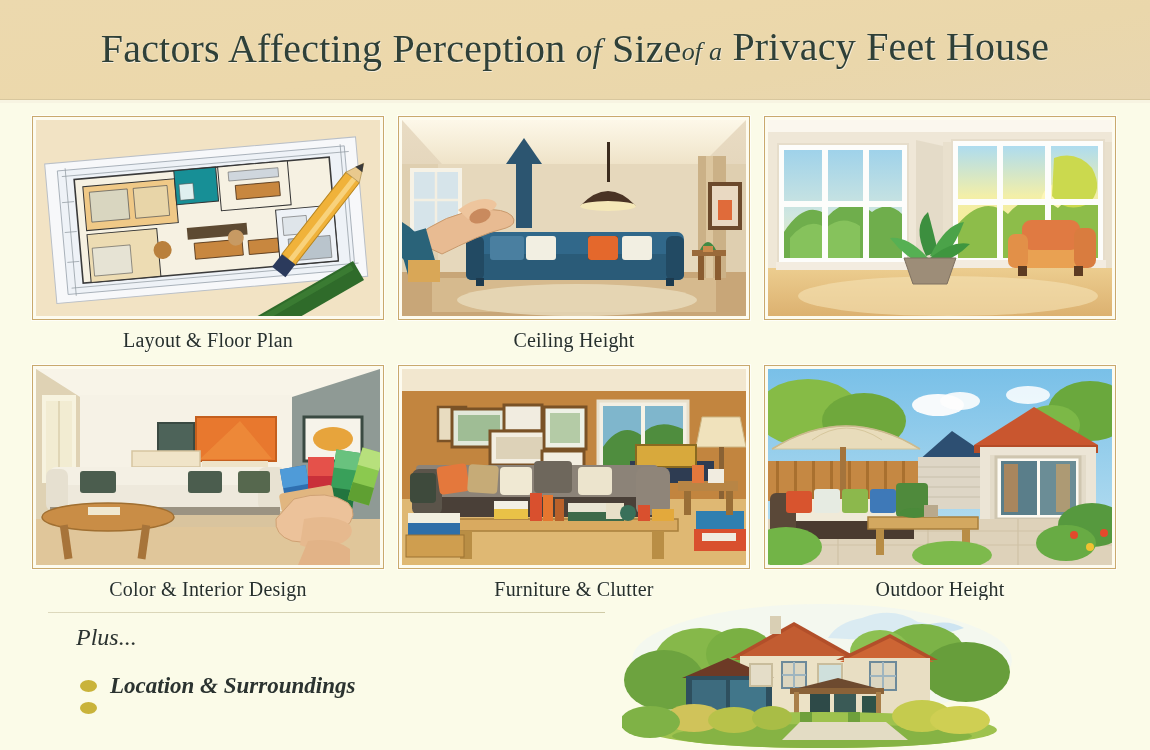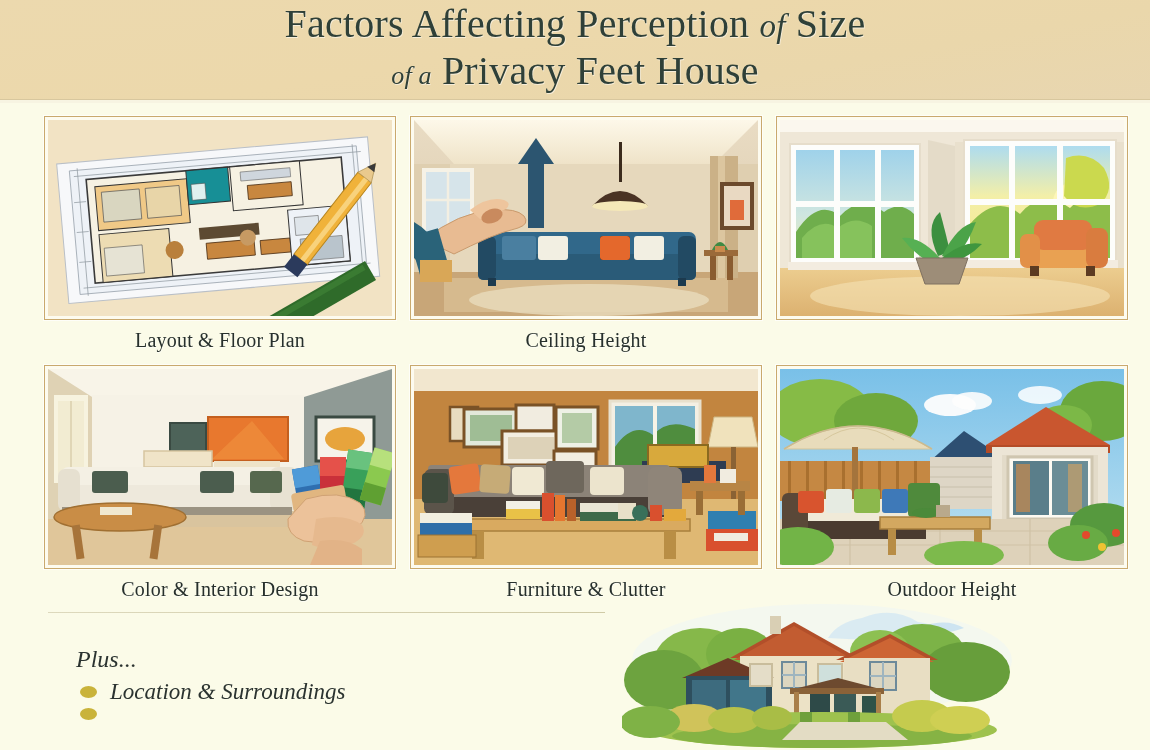--- a/index.html
+++ b/index.html
@@ -12,21 +12,21 @@
     position: relative;
   }
 
   
   .header {
     height: 101px;
     width: 1150px;
     background: linear-gradient(170deg, #ecd9ae 0%, #ecd8ab 45%, #ead7ab 70%, #e8d6b0 100%);
     border-bottom: 2px solid #d8c79e;
     display: flex;
-    flex-direction: column;
+    flex-direction: row;
     align-items: center;
     justify-content: center;
     position: relative;
   }
   .header:after {
     content:"";
     position:absolute; left:0; right:0; bottom:-4px; height:3px;
     background: #f7f4e2;
   }
   .title-line {
@@ -36,21 +36,21 @@
     white-space: nowrap;
   }
   .title-line-1 { font-size: 40px; line-height: 46px; font-weight: 400; }
   .title-line-2 { font-size: 40px; line-height: 44px; font-weight: 400; }
   .ital { font-style: italic; font-size: 33px; }
   .sm-ital { font-style: italic; font-size: 26px; }
 
   
   .grid {
     position: absolute;
-    top: 116px; left: 44px;
+    top: 116px; left: 32px;
     width: 1086px;
   }
   .row {
     display: flex;
     gap: 14px;
     margin-bottom: 4px;
   }
   .cell { width: 352px; }
   .frame {
     width: 352px; height: 204px;
@@ -78,24 +78,24 @@
   .plus-wrap { position: absolute; left: 48px; top: 612px; width: 560px; }
   .rule {
     height: 1px;
     background: linear-gradient(90deg,#ddd9bd 0%, #d4cfae 60%, #cfcaa6 100%);
     width: 557px;
   }
   .plus-title {
     font-style: italic;
     font-size: 24px;
     color: #2b3330;
-    margin-top: 33px;
+    margin-top: 11px;
     margin-left: 28px;
   }
-  .plus-list { list-style: none; margin-top: 4px; margin-left: 32px; }
+  .plus-list { list-style: none; margin-top: 20px; margin-left: 32px; font-weight: bold; }
   .plus-item {
     display: flex; align-items: center;
     font-style: italic;
     font-size: 23px;
     color: #2b3330;
     line-height: 29px;
     margin-bottom: 2px;
   }
   .bullet {
     width: 17px; height: 12px;

